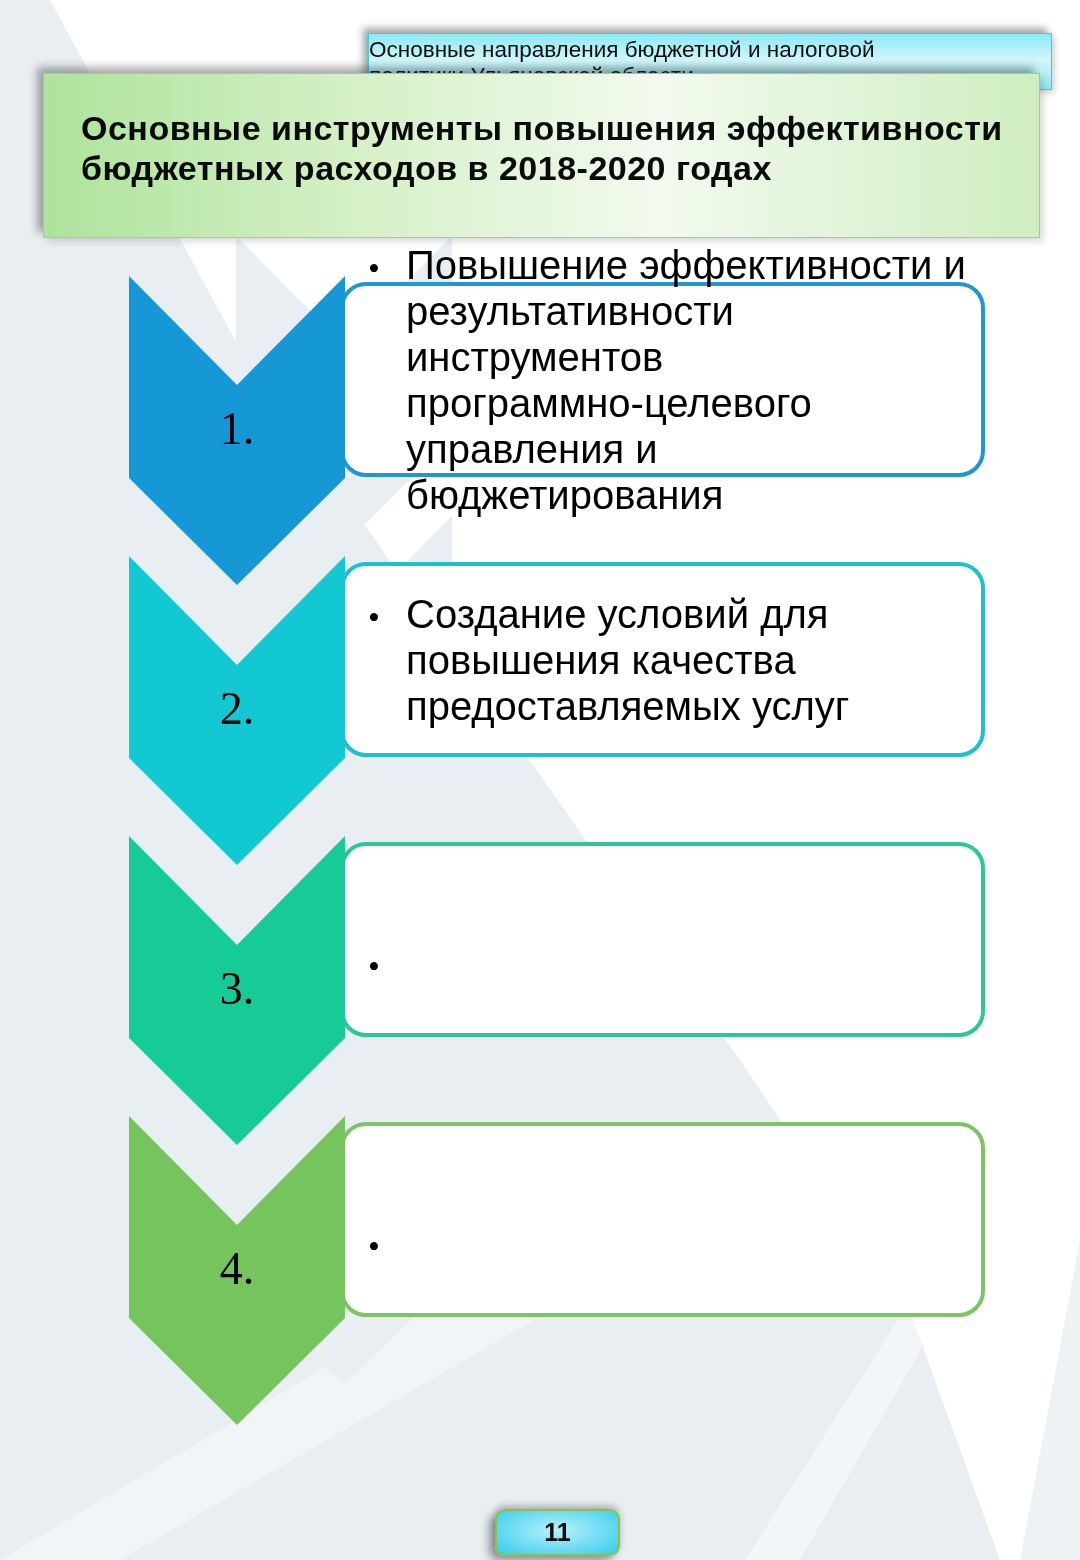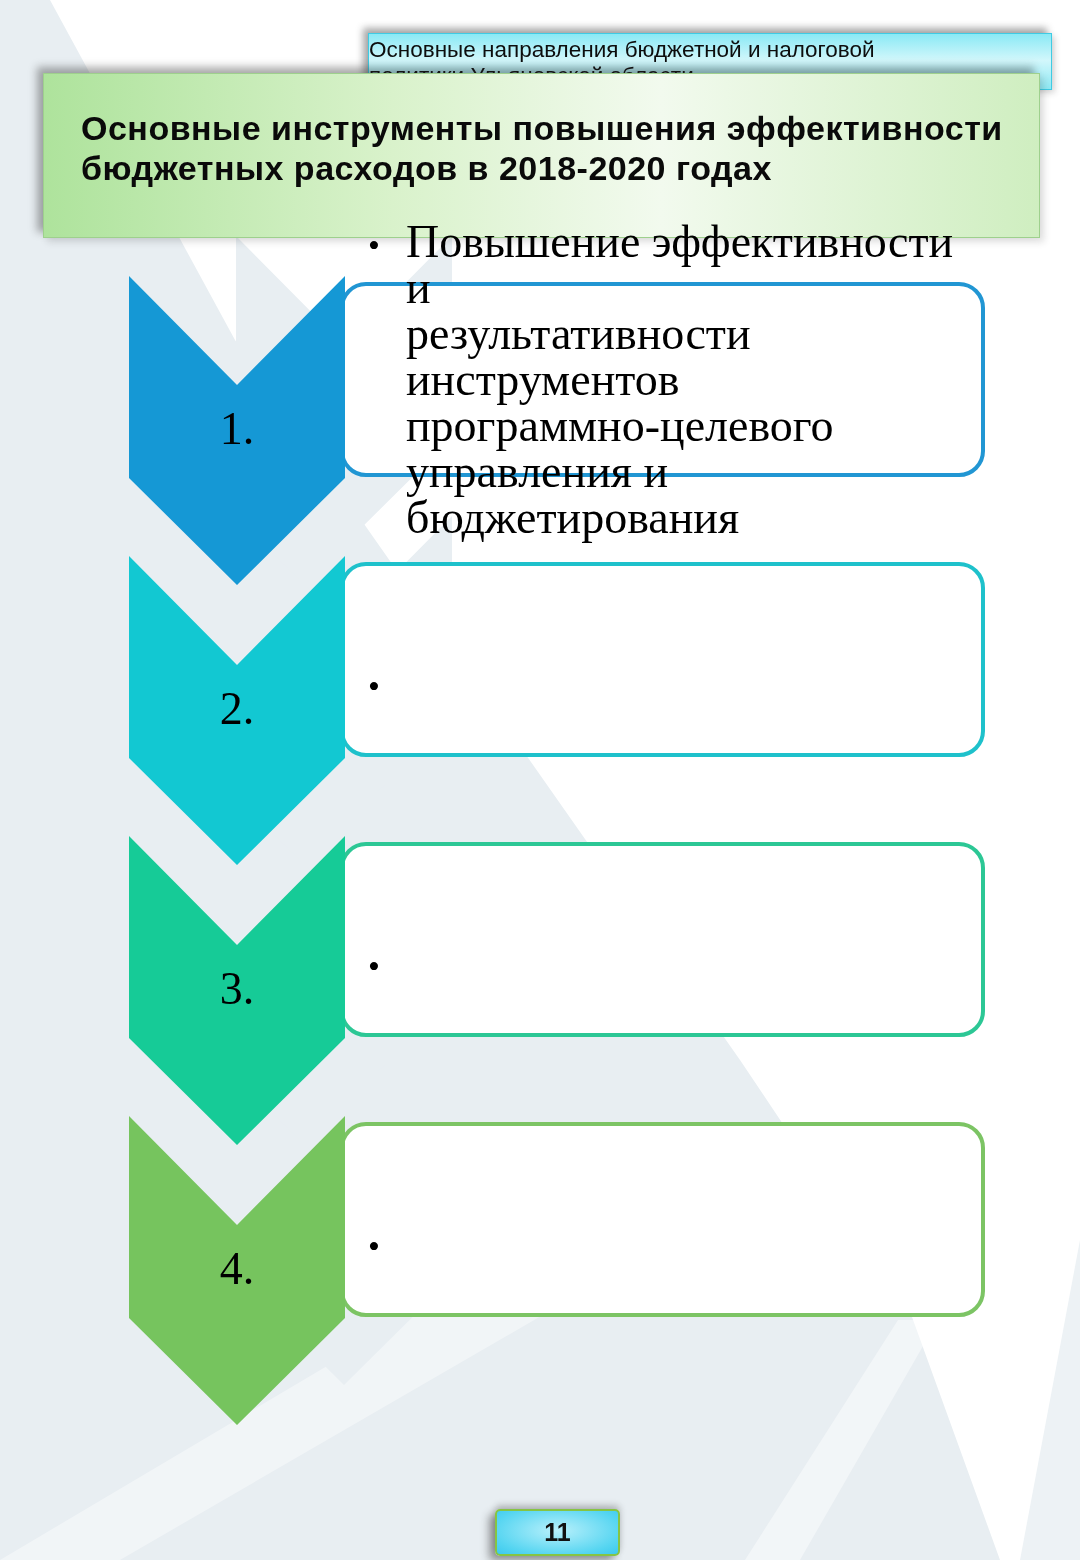--- a/index.html
+++ b/index.html
@@ -35,32 +35,32 @@
     position:absolute;left:129px;width:216px;text-align:center;
     font-family:"Liberation Serif",serif;font-size:46px;color:#000;
   }
   .tbox{
     position:absolute;left:340px;width:645px;height:195px;box-sizing:border-box;
     background:#ffffff;border:4px solid #000;border-radius:26px;
     display:flex;align-items:center;
   }
   .tbox-inner{position:relative;padding-left:62px;padding-right:14px;width:100%;box-sizing:border-box;}
   .tbox-text{
-    font-family:Liberation Serif, serif;font-size:46px;line-height:46px;color:#000;
+    font-family:Liberation Sans, sans-serif;font-size:40px;line-height:46px;color:#000;
     white-space:pre-line;
   }
   .bullet{
     position:absolute;left:24px;top:8px;
     font-family:"Liberation Serif",serif;font-size:34px;color:#000;
   }
   
   .page-badge{
     position:absolute;left:495px;top:1509px;width:125px;height:47px;box-sizing:border-box;
     background:radial-gradient(ellipse at 50% 45%, #b9f0fb 0%, #55d5f1 75%, #3cc9ee 100%);
-    border:2px solid #86c443;border-radius:5px;
+    border:2px solid #86c443;border-radius:10px;
     box-shadow:-6px 5px 8px rgba(40,40,40,.45), 0 -4px 6px rgba(40,40,40,.25);
     display:flex;align-items:center;justify-content:center;
     font-weight:bold;font-size:25px;color:#111;
   }
 </style>
 </head>
 <body>
 
 <div id="slide">
 
@@ -100,20 +100,23 @@
     </div>
   </div>
   <svg class="chevron" style="top:276px" viewBox="0 0 216 309">
     <path d="M0 0 L108 109 L216 0 L216 202 L108 309 L0 202 Z" fill="#1598d5"></path>
   </svg>
   <div class="item-number" style="top:402px">1.</div>
 
   <div class="tbox" style="top: 562px; border-color: rgb(30, 193, 203);">
     <div class="tbox-inner">
       <span class="bullet">•</span>
+      <div class="tbox-text">Создание условий для
+повышения качества
+предоставляемых услуг</div>
     </div>
   </div>
   <svg class="chevron" style="top:556px" viewBox="0 0 216 309">
     <path d="M0 0 L108 109 L216 0 L216 202 L108 309 L0 202 Z" fill="#12c8d2"></path>
   </svg>
   <div class="item-number" style="top:682px">2.</div>
 
   <div class="tbox" style="top: 842px; border-color: rgb(44, 199, 149);">
     <div class="tbox-inner">
       <span class="bullet">•</span>

